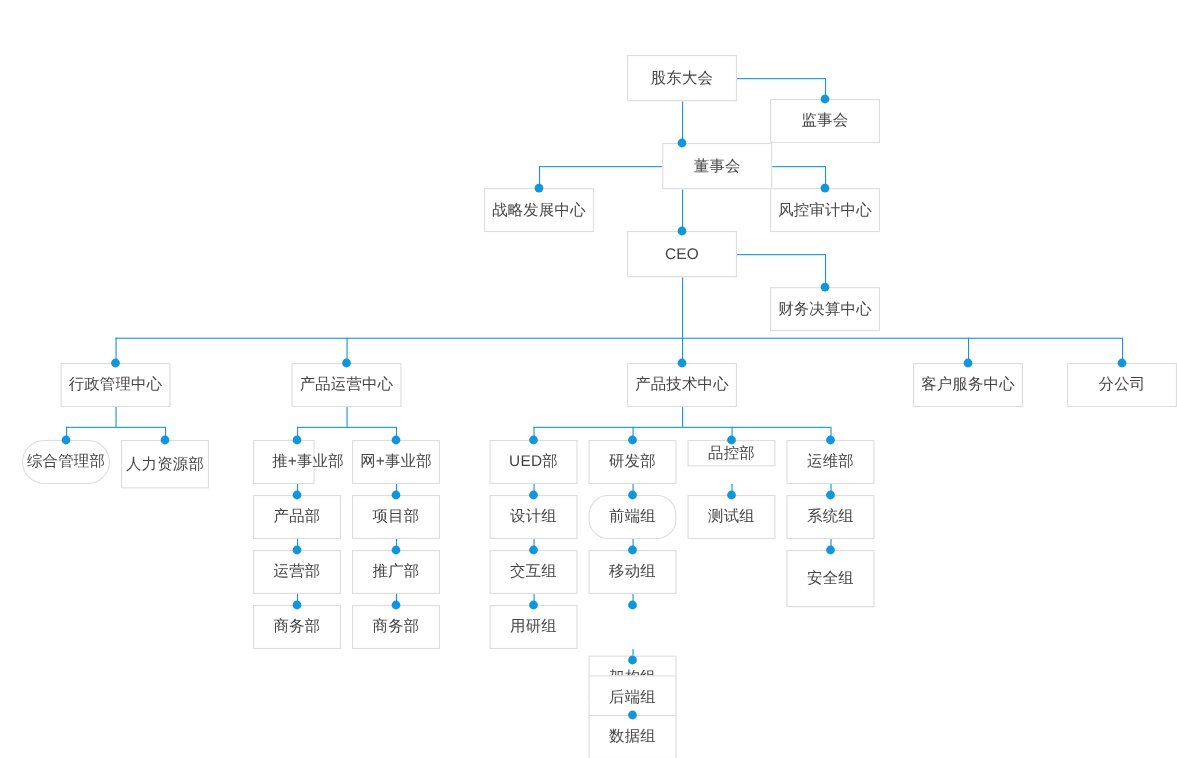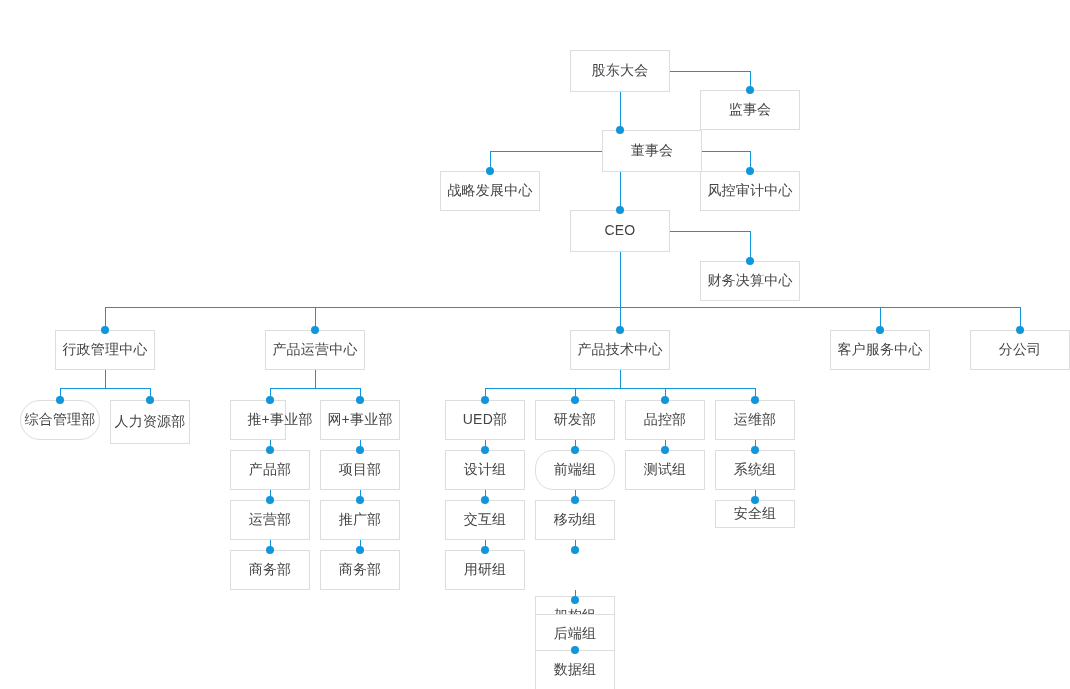--- a/index.html
+++ b/index.html
@@ -126,25 +126,25 @@
       <div class="node" style="left: 445px; top: 400px; width: 80px; height: 40px;">UED部</div>
       <div class="node" style="left: 445px; top: 450px; width: 80px; height: 40px;">设计组</div>
       <div class="node" style="left: 445px; top: 500px; width: 80px; height: 40px;">交互组</div>
       <div class="node" style="left: 445px; top: 550px; width: 80px; height: 40px;">用研组</div>
       <div class="node" style="left: 535px; top: 400px; width: 80px; height: 40px;">研发部</div>
       <div class="node" style="left: 535px; top: 450px; width: 80px; height: 40px; border-radius: 18px;">前端组</div>
       <div class="node" style="left: 535px; top: 500px; width: 80px; height: 40px;">移动组</div>
       <div class="node" style="left: 535px; top: 550px; width: 80px; height: 40px; margin-top: 46px;">架构组</div>
       <div class="node" style="left: 535px; top: 600px; width: 80px; height: 40px; margin-top: 14px;">后端组</div>
       <div class="node" style="left: 535px; top: 650px; width: 80px; height: 40px;">数据组</div>
-      <div class="node" style="left: 625px; top: 400px; width: 80px; height: 40px;">品控部</div>
+      <div class="node" style="left: 625px; top: 400px; width: 80px; height: 24px;">品控部</div>
       <div class="node" style="left: 625px; top: 450px; width: 80px; height: 40px;">测试组</div>
       <div class="node" style="left: 715px; top: 400px; width: 80px; height: 40px;">运维部</div>
       <div class="node" style="left: 715px; top: 450px; width: 80px; height: 40px;">系统组</div>
-      <div class="node" style="left: 715px; top: 500px; width: 80px; height: 28px;">安全组</div>
+      <div class="node" style="left: 715px; top: 500px; width: 80px; height: 52px;">安全组</div>
     </div>
   <div id="dots-layer">
       <div class="dot" style="left: 746px; top: 86px;"></div>
       <div class="dot" style="left: 616px; top: 126px;"></div>
       <div class="dot" style="left: 486px; top: 167px;"></div>
       <div class="dot" style="left: 746px; top: 167px;"></div>
       <div class="dot" style="left: 616px; top: 206px;"></div>
       <div class="dot" style="left: 746px; top: 257px;"></div>
       <div class="dot" style="left: 101px; top: 326px;"></div>
       <div class="dot" style="left: 311px; top: 326px;"></div>

